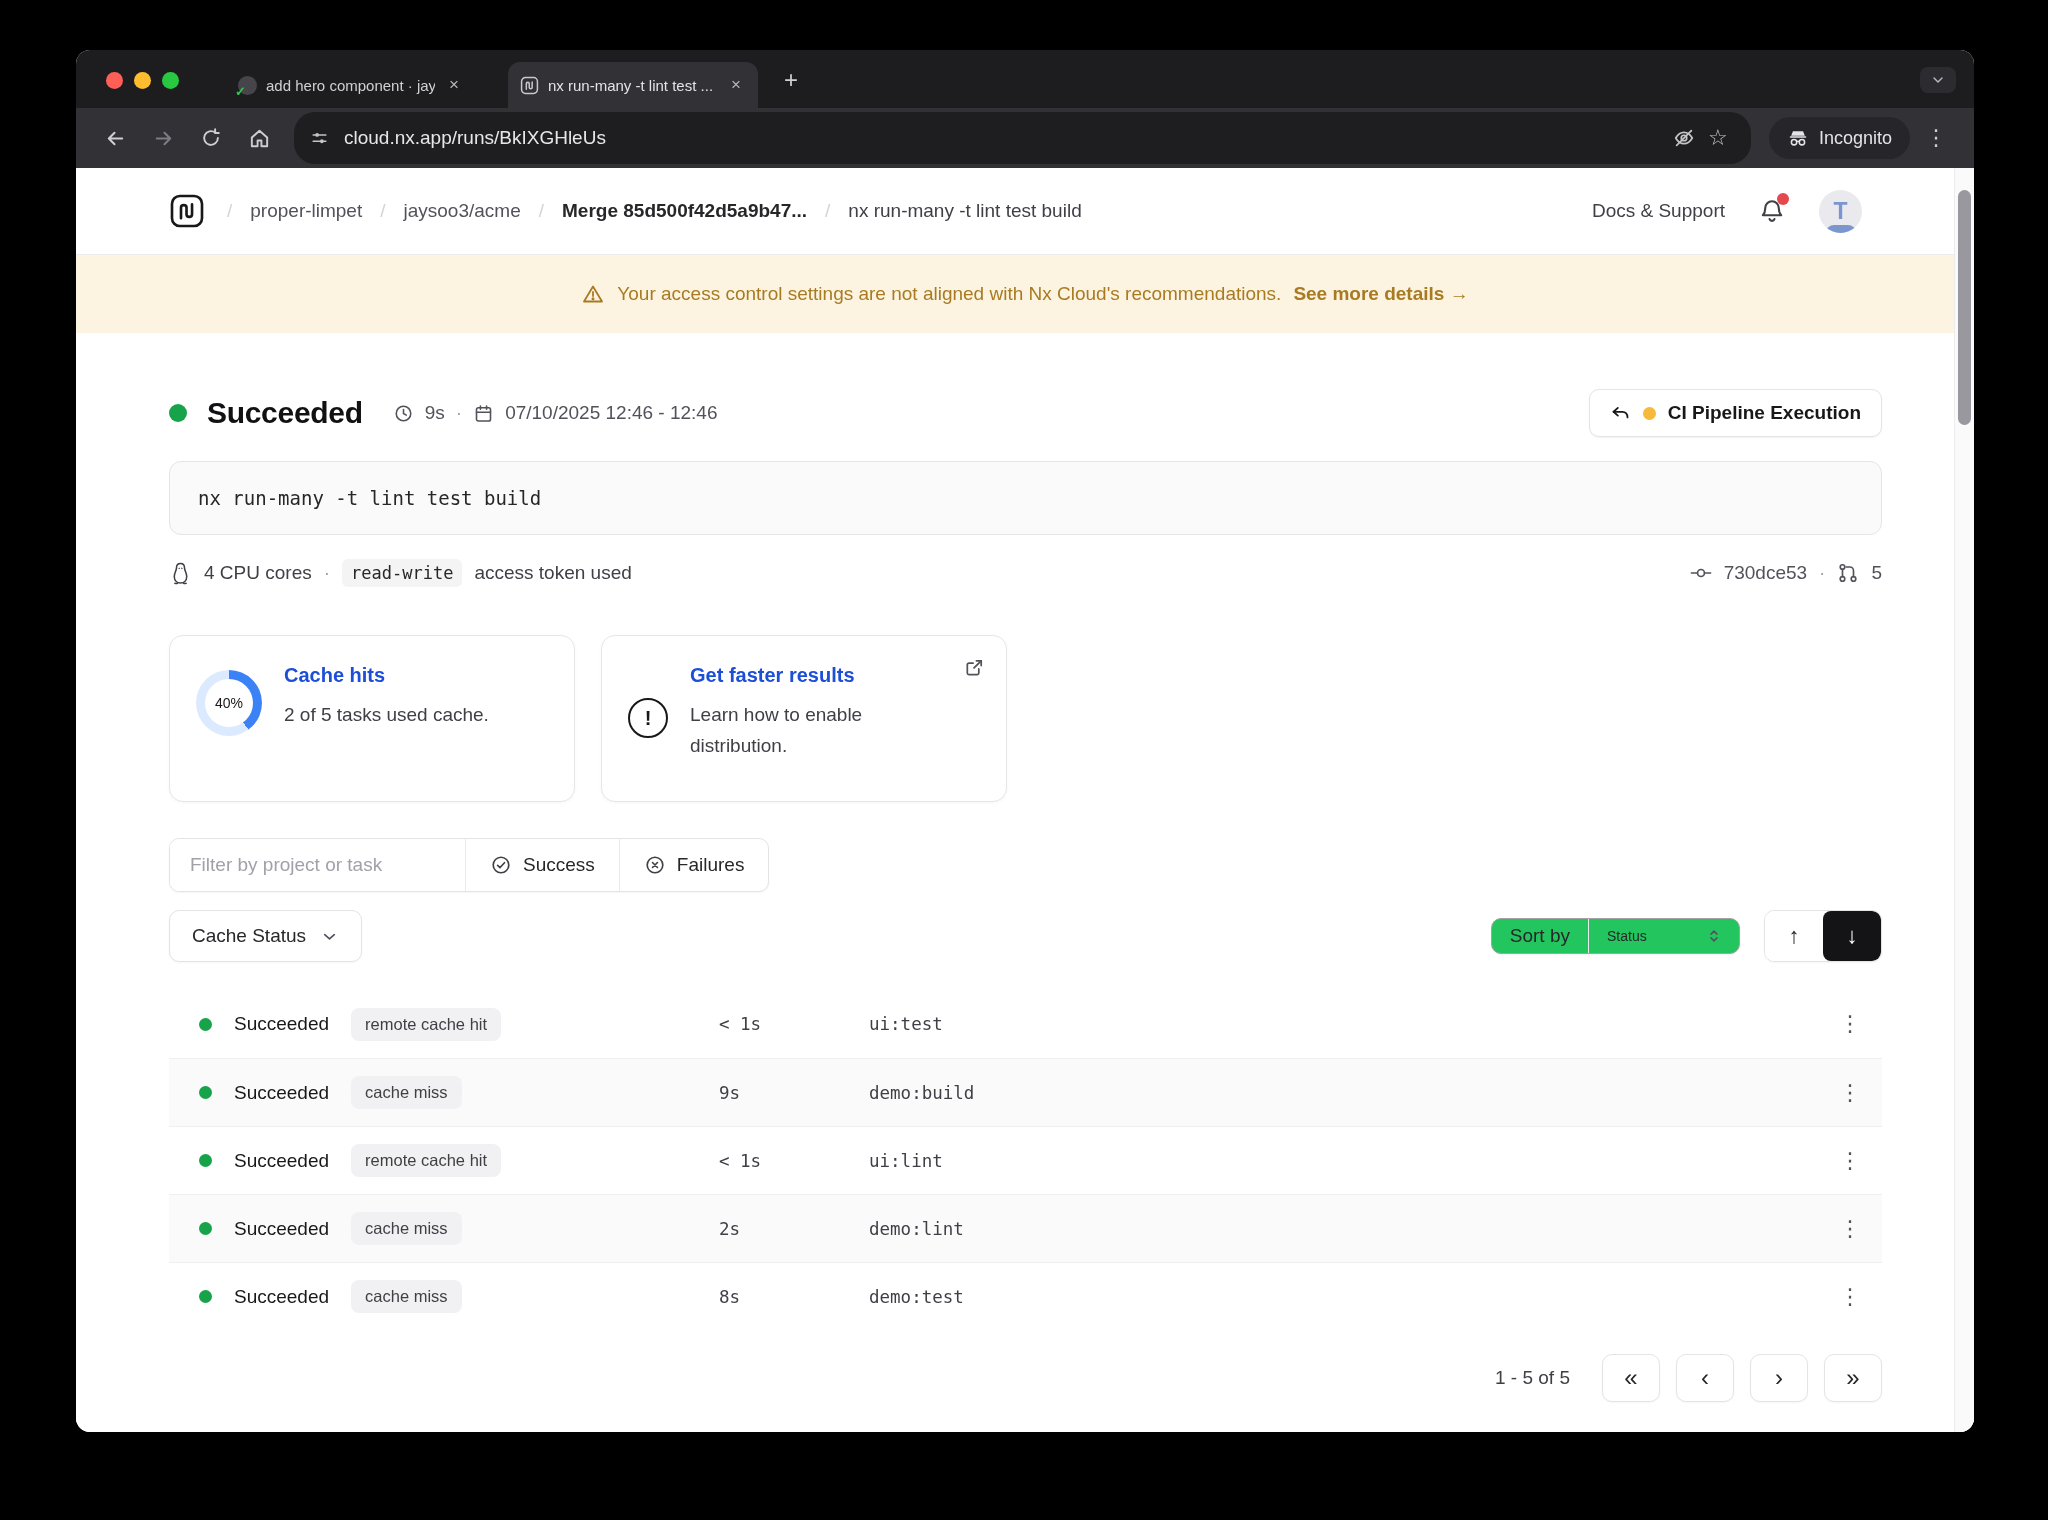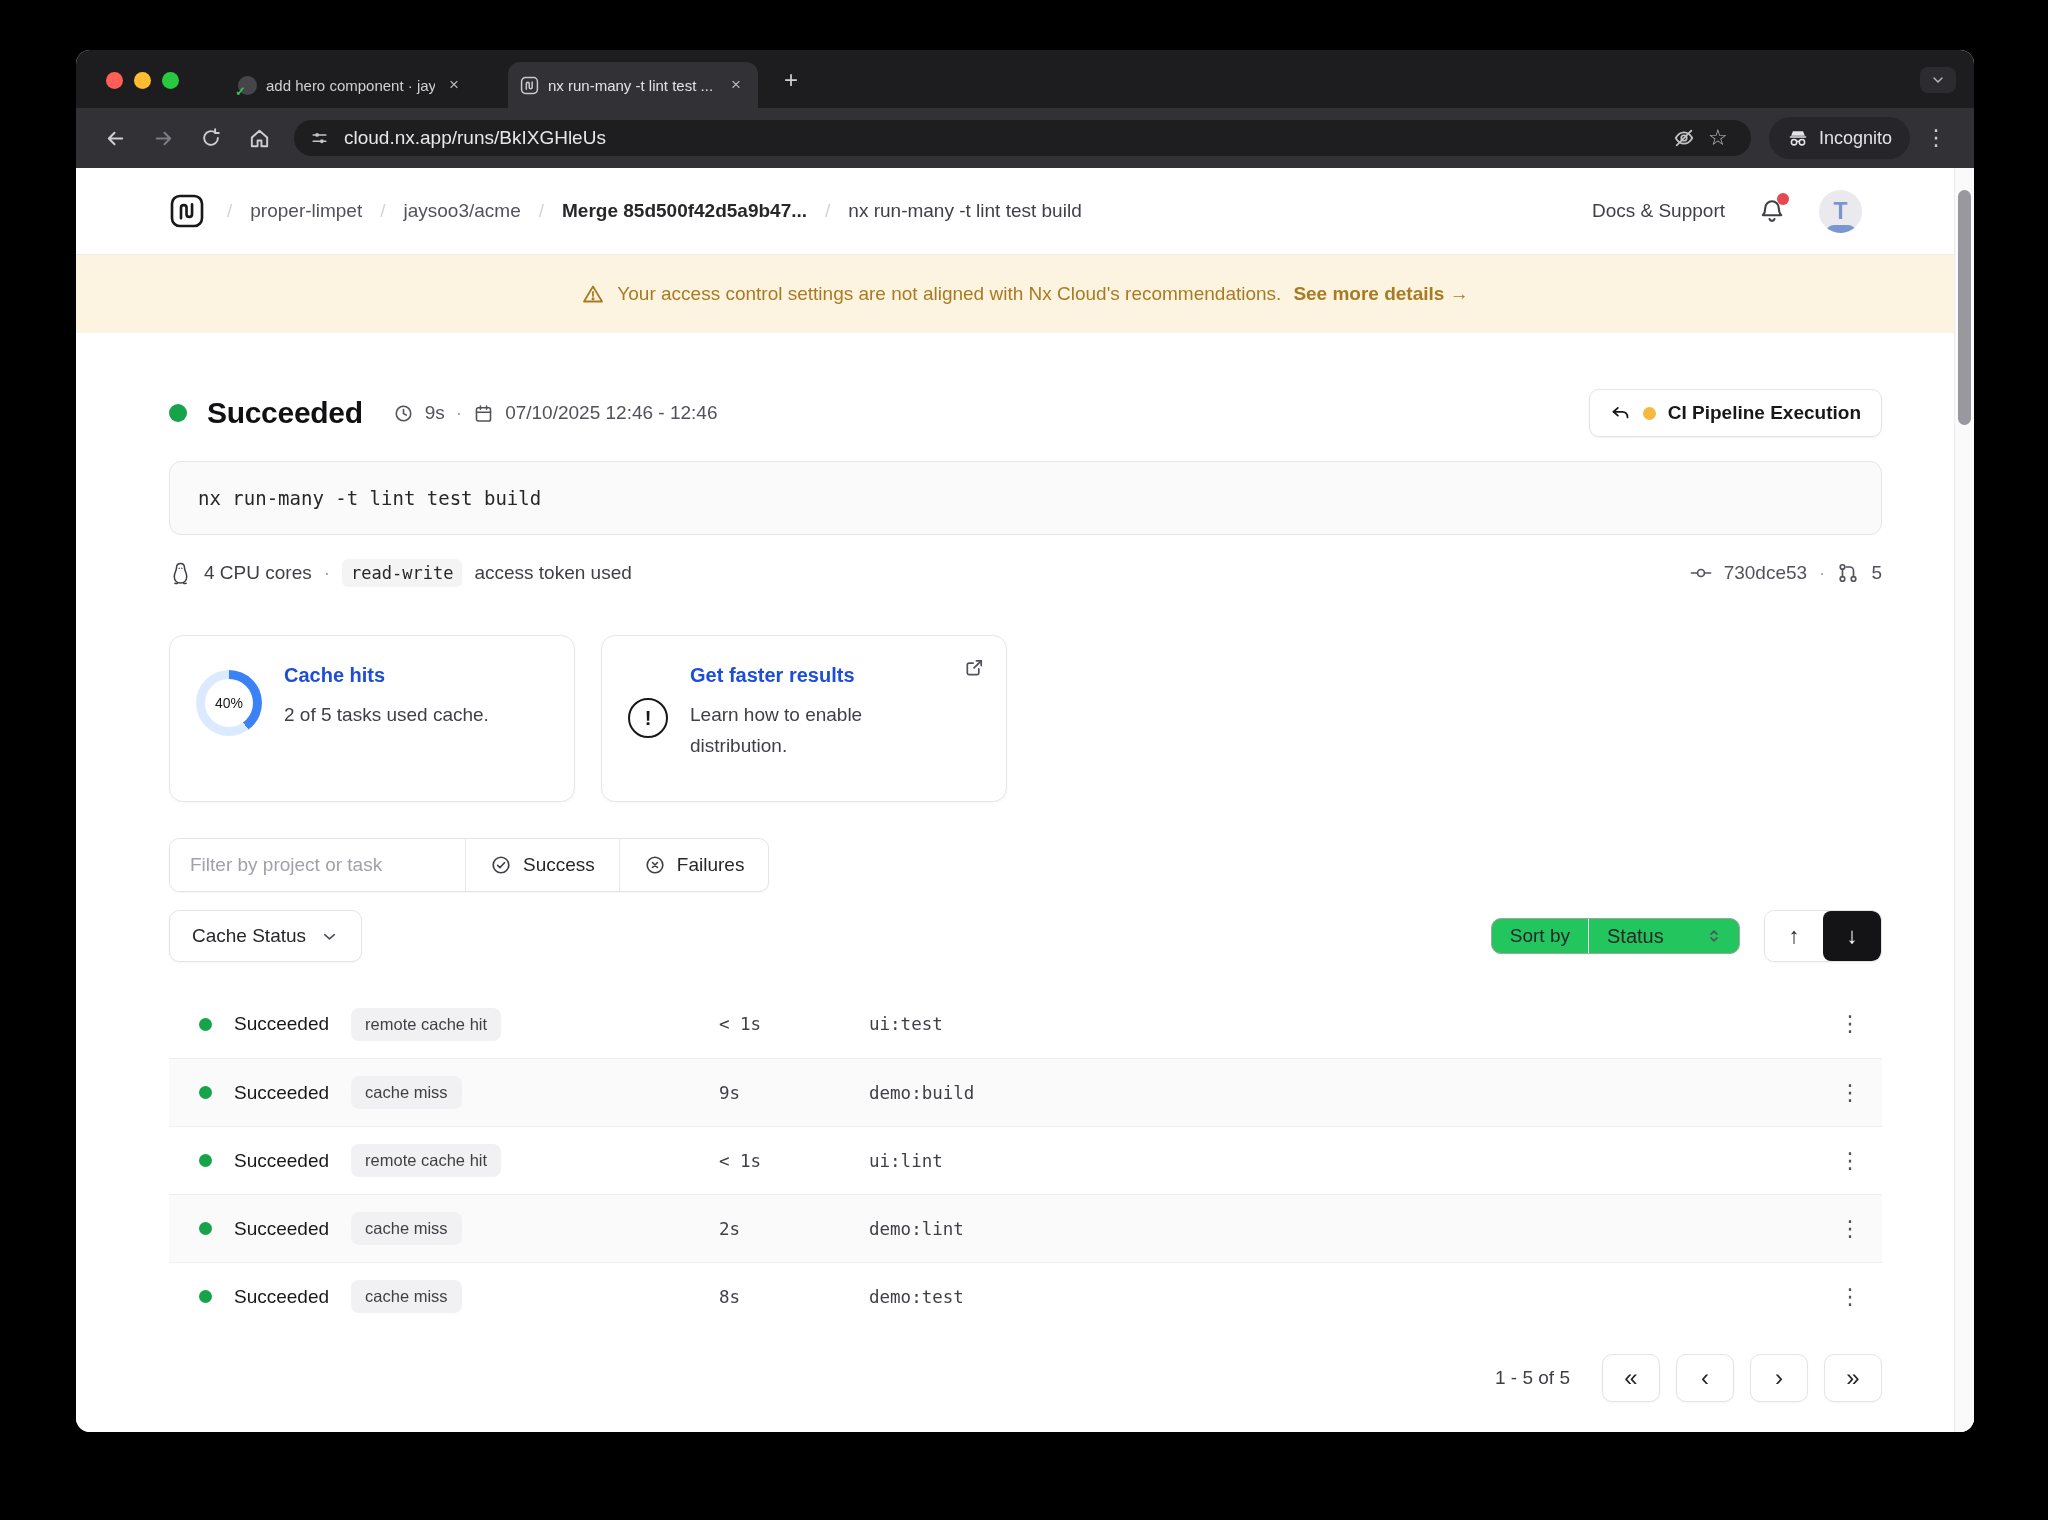--- a/index.html
+++ b/index.html
@@ -25,21 +25,21 @@
   .fav2 { width:19px; height:19px; flex:none; }
   .newtab { position:absolute; left:700px; top:15px; width:30px; height:30px; border-radius:50%;
             display:flex; align-items:center; justify-content:center; color:#cfd0d4; font-size:24px; }
   .tabsearch { position:absolute; right:18px; top:17px; width:36px; height:26px; border-radius:8px;
                background:#2c2c30; display:flex; align-items:center; justify-content:center; color:#b6b7bb; }
 
   
   .toolbar { height:60px; background:#313136; flex:none; display:flex; align-items:center; padding:0 18px; gap:6px; }
   .navbtn { width:42px; height:42px; border-radius:50%; display:flex; align-items:center; justify-content:center; color:#cdced2; flex:none; }
   .navbtn.dim { color:#7c7d82; }
-  .omnibox { flex:1; height:36px; margin:0 12px 0 8px; background:#1e1e21; border-radius:21px;
+  .omnibox { flex:1; height:52px; margin:0 12px 0 8px; background:#1e1e21; border-radius:21px;
              display:flex; align-items:center; padding:0 16px 0 10px; min-width:0; }
   .tunebtn { width:30px; height:30px; border-radius:50%; display:flex; align-items:center; justify-content:center; color:#c3c4c8; flex:none; }
   .urltext { margin-left:10px; font-size:19px; color:#e7e7ea; flex:1; white-space:nowrap; overflow:hidden; }
   .omni-ic { width:34px; height:34px; display:flex; align-items:center; justify-content:center; color:#c3c4c8; flex:none; }
   .star-glyph { font-size:22px; line-height:1; }
   .incog { height:42px; border-radius:21px; background:#26262a; display:flex; align-items:center; gap:10px;
            padding:0 18px; color:#e4e4e7; font-size:18px; flex:none; }
   .kebab-btn { width:40px; height:40px; display:flex; align-items:center; justify-content:center;
                color:#cdced2; font-size:22px; flex:none; }
 
@@ -113,21 +113,21 @@
   .segicon { color:#3f3f46; }
 
   .sortrow { margin-top:18px; display:flex; align-items:center; }
   .cachestatus-btn { height:52px; display:flex; align-items:center; gap:14px; padding:0 22px;
                      border:1px solid #e4e4e7; border-radius:10px; background:#fff; box-shadow:0 1px 2px rgba(0,0,0,.04);
                      font-size:19px; color:#27272a; }
   .sortcontrols { margin-left:auto; display:flex; align-items:center; gap:24px; }
   .sortgroup { height:36px; display:flex; border:1px solid #a3a3a3; border-radius:10px; background:#22c55e; overflow:hidden;
                box-shadow:0 1px 2px rgba(0,0,0,.04); }
   .sortlabel { display:flex; align-items:center; padding:0 18px; font-size:19px; color:#27272a; border-right:1px solid #eaeaed; }
-  .sortselect { display:flex; align-items:center; gap:8px; padding:0 16px 0 18px; font-size:20px; color:#27272a; min-width:150px;justify-content:flex-end; }
+  .sortselect { display:flex; align-items:center; gap:8px; padding:0 16px 0 18px; font-size:14px; color:#27272a; min-width:150px;justify-content:flex-end; }
   .sortselect .updown { margin-left:auto; color:#52525b; }
   .dirgroup { height:52px; display:flex; border:1px solid #e4e4e7; border-radius:10px; overflow:hidden;
               box-shadow:0 1px 2px rgba(0,0,0,.04); }
   .dirbtn { width:58px; display:flex; align-items:center; justify-content:center; font-size:22px; }
   .dirbtn.up { background:#fff; color:#27272a; }
   .dirbtn.down { background:#141417; color:#fff; border-radius:8px; }
 
   .tasktable { margin-top:28px; border-radius:12px; overflow:hidden; }
   .trow { height:68px; display:grid; grid-template-columns:520px 150px 1fr 64px; align-items:center; padding-left:30px; background:#fff; }
   .trow + .trow { border-top:1px solid #efeff2; }

